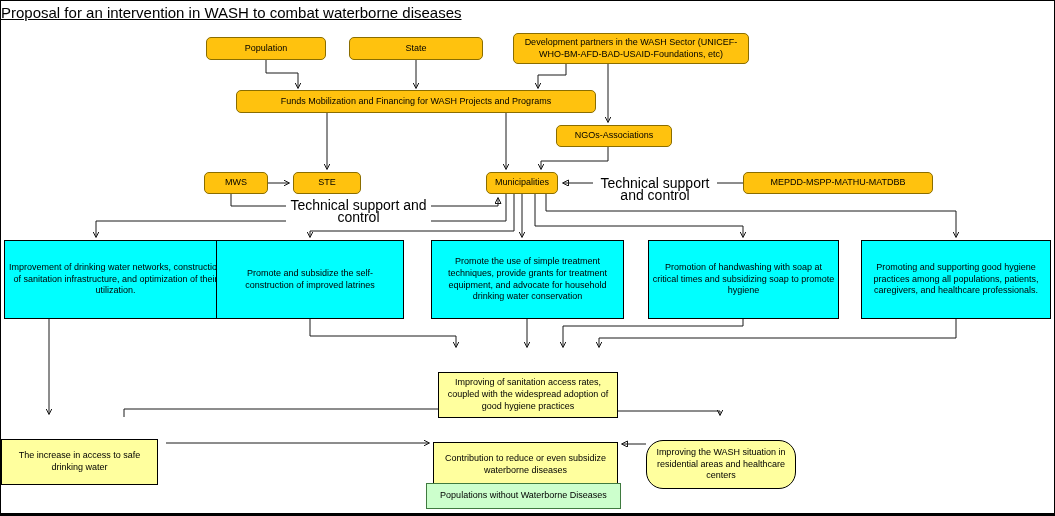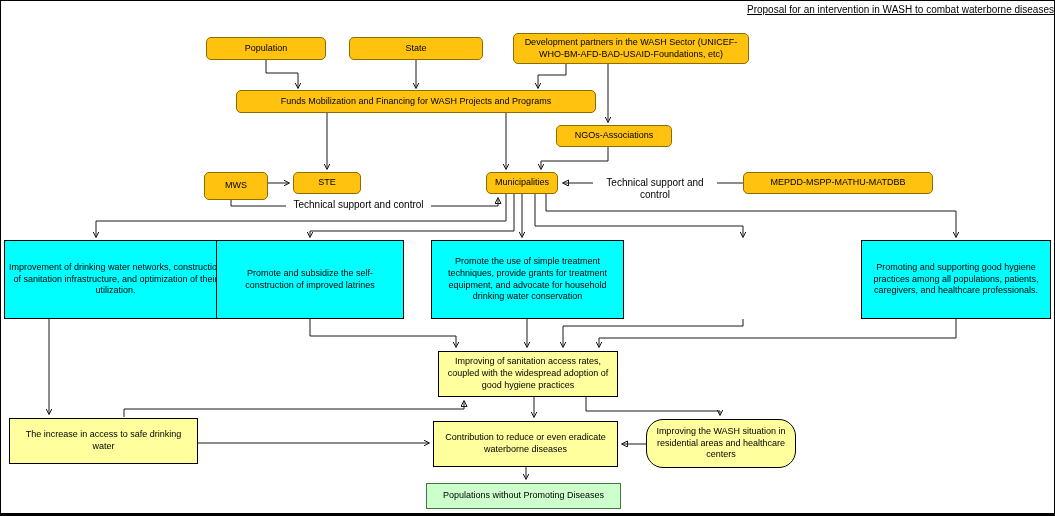--- a/index.html
+++ b/index.html
@@ -1,34 +1,34 @@
 <!DOCTYPE html>
 <html><head>
 <meta charset="utf-8">
 <style>
   html,body{margin:0;padding:0;background:#fff;font-family:"Liberation Sans",sans-serif;}
   #canvas{
     position:relative;width:1053px;height:512px;background:#fff;
     border:1px solid #000;border-bottom:3px solid #000;overflow:hidden;
   }
   #title{
-    position:absolute;left:0;top:3px;width:100%;text-align:right;
-    font-size:10px;color:#000;text-decoration:underline;z-index:4;
+    position:absolute;left:0;top:3px;width:100%;text-align:left;
+    font-size:15px;color:#000;text-decoration:underline;z-index:4;
   }
   .node{
     position:absolute;display:flex;align-items:center;justify-content:center;
     text-align:center;font-size:9px;line-height:1.3;color:#000;z-index:2;
     box-sizing:border-box;padding:1px 3px;
   }
   .orange{background:#FFC20E;border:1px solid #8a6d00;border-radius:5px;}
   .cyan{background:#00FFFF;border:1px solid #000;}
-  .yellow{background:#FFFF9E;border:1px solid #000;}
+  .yellow{background:#FFFF9E;border:1px solid #000;margin-top:21px;}
   .green{background:#CCFFCC;border:1px solid #3f7a3f;}
   .edge-label{
-    position:absolute;background:#fff;font-size:10px;color:#000;text-align:center;
+    position:absolute;background:#fff;font-size:14px;color:#000;text-align:center;
     z-index:3;line-height:12px;
   }
   #wires{position:absolute;left:0;top:0;width:1053px;height:512px;z-index:1;}
   #wires path{fill:none;stroke:#1a1a1a;stroke-width:1;}
 </style>
 </head>
 <body>
 
 <div id="canvas">
 
@@ -81,21 +81,21 @@
     </div>
   <div class="node orange" style="left:512px;top:32px;width:236px;height:31px;">
       <span>Development partners in the WASH Sector (UNICEF-WHO-BM-AFD-BAD-USAID-Foundations, etc)</span>
     </div>
   <div class="node orange" style="left:235px;top:89px;width:360px;height:23px;">
       <span>Funds Mobilization and Financing for WASH Projects and Programs</span>
     </div>
   <div class="node orange" style="left:555px;top:124px;width:116px;height:22px;">
       <span>NGOs-Associations</span>
     </div>
-  <div class="node orange" style="left:203px;top:171px;width:64px;height:28px;align-items:center;">
+  <div class="node orange" style="left:203px;top:171px;width:64px;height:22px;align-items:center;">
       <span>MWS</span>
     </div>
   <div class="node orange" style="left:292px;top:171px;width:68px;height:22px;">
       <span>STE</span>
     </div>
   <div class="node orange" style="left:485px;top:171px;width:72px;height:22px;">
       <span>Municipalities</span>
     </div>
   <div class="node orange" style="left:742px;top:171px;width:190px;height:22px;">
       <span>MEPDD-MSPP-MATHU-MATDBB</span>
@@ -106,34 +106,37 @@
 
   <div class="node cyan" style="left:3px;top:239px;width:223px;height:79px;">
       <span>Improvement of drinking water networks, construction of sanitation infrastructure, and optimization of their utilization.</span>
     </div>
   <div class="node cyan" style="left:215px;top:239px;width:188px;height:79px;padding:1px 16px;">
       <span>Promote and subsidize the self-construction of improved latrines</span>
     </div>
   <div class="node cyan" style="left:430px;top:239px;width:193px;height:79px;">
       <span>Promote the use of simple treatment techniques, provide grants for treatment equipment, and advocate for household drinking water conservation</span>
     </div>
+  <div class="node cyan" style="left:647px;top:239px;width:191px;height:79px;">
+      <span>Promotion of handwashing with soap at critical times and subsidizing soap to promote hygiene</span>
+    </div>
   <div class="node cyan" style="left:860px;top:239px;width:190px;height:79px;">
       <span>Promoting and supporting good hygiene practices among all populations, patients, caregivers, and healthcare professionals.</span>
     </div>
 
   <div class="node yellow" style="left:437px;top:350px;width:180px;height:46px;">
       <span>Improving of sanitation access rates, coupled with the widespread adoption of good hygiene practices</span>
     </div>
-  <div class="node yellow" style="left:8px;top:417px;width:189px;height:46px;padding:1px 6px;">
+  <div class="node yellow" style="left:0;top:417px;width:157px;height:46px;padding:1px 6px;">
       <span>The increase in access to safe drinking water</span>
     </div>
   <div class="node yellow" style="left:432px;top:420px;width:185px;height:46px;">
-      <span>Contribution to reduce or even eradicate waterborne diseases</span>
+      <span>Contribution to reduce or even subsidize waterborne diseases</span>
     </div>
   <div class="node yellow" style="left:645px;top:418px;width:150px;height:49px;border-radius:17px;">
       <span>Improving the WASH situation in residential areas and healthcare centers</span>
     </div>
 
   <div class="node green" style="left:425px;top:482px;width:195px;height:26px;">
-      <span>Populations without Promoting Diseases</span>
+      <span>Populations without Waterborne Diseases</span>
     </div>
 
 </div>
 
 </body></html>

